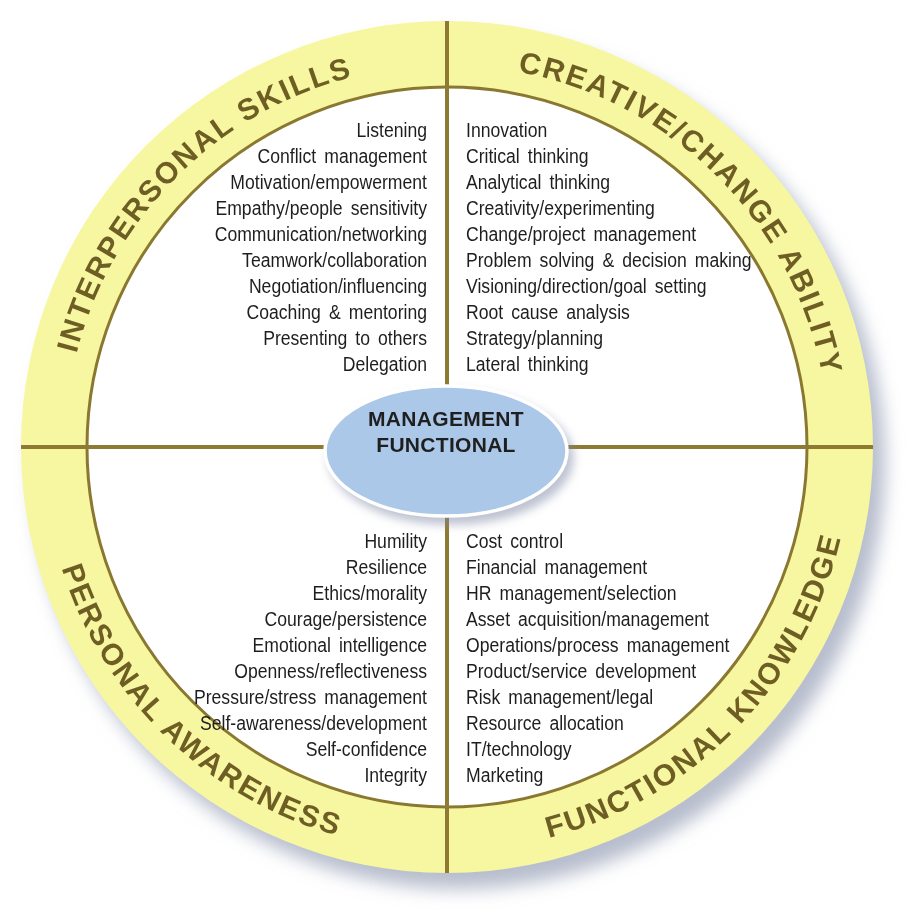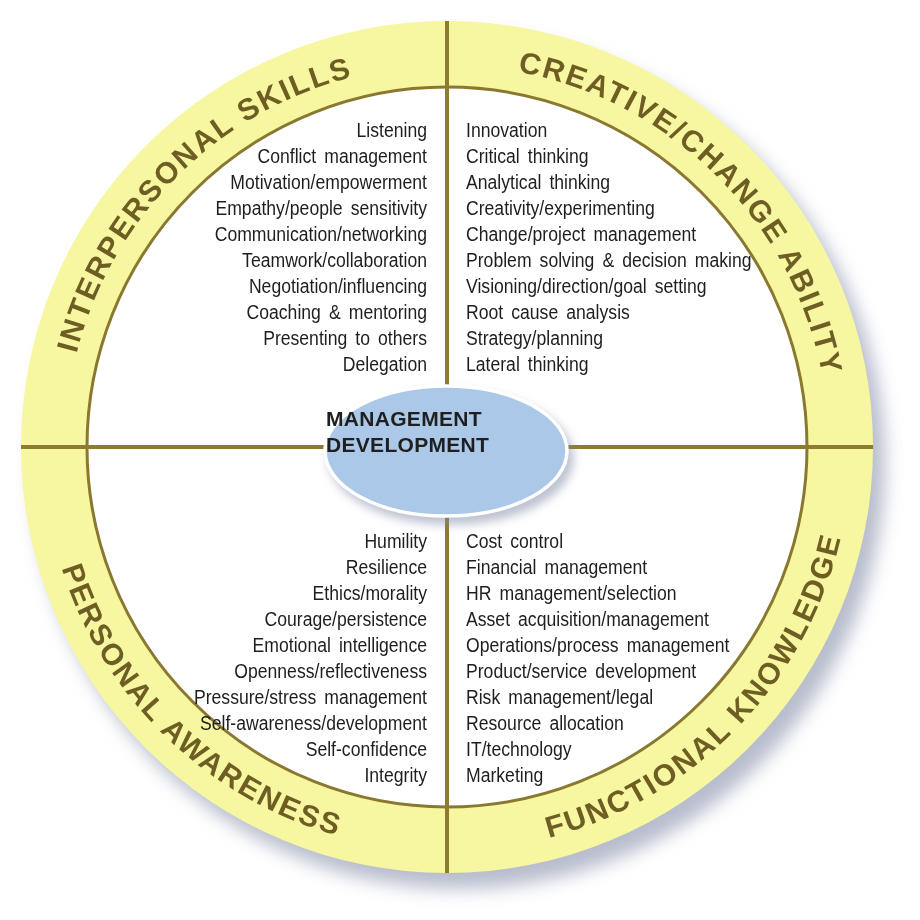--- a/index.html
+++ b/index.html
@@ -17,21 +17,21 @@
 
   .list{position:absolute;font-size:20px;line-height:26px;color:var(--list-text,#1e1e1e);
         word-spacing:.18em;white-space:nowrap;}
   .list.align-right{text-align:right;transform:scaleX(.88);transform-origin:100% 0;}
   .list.align-left{text-align:left;transform:scaleX(.88);transform-origin:0 0;}
   #list-top-left{left:107px;top:117px;width:320px;}
   #list-top-right{left:466px;top:117px;width:320px;}
   #list-bottom-left{left:107px;top:528px;width:320px;}
   #list-bottom-right{left:466px;top:528px;width:320px;}
 
-  .center-label{position:absolute;left:326px;top:406px;width:240px;text-align:left;
+  .center-label{position:absolute;left:326px;top:406px;width:240px;text-align:center;
         font-weight:bold;font-size:21px;line-height:26px;letter-spacing:.3px;
         color:var(--ellipse-text,#1f1f1f);}
 </style>
 </head>
 <body>
 
 <div class="stage-wrap">
 
   <svg class="stage" viewBox="0 0 920 920">
     <defs>
@@ -105,16 +105,16 @@
       <div>Operations/process management</div>
       <div>Product/service development</div>
       <div>Risk management/legal</div>
       <div>Resource allocation</div>
       <div>IT/technology</div>
       <div>Marketing</div>
     </div>
 
   <div class="center-label">
     <div>MANAGEMENT</div>
-    <div>DEVELOPMENT</div>
+    <div>FUNCTIONAL</div>
   </div>
 
 </div>
 
 </body></html>

